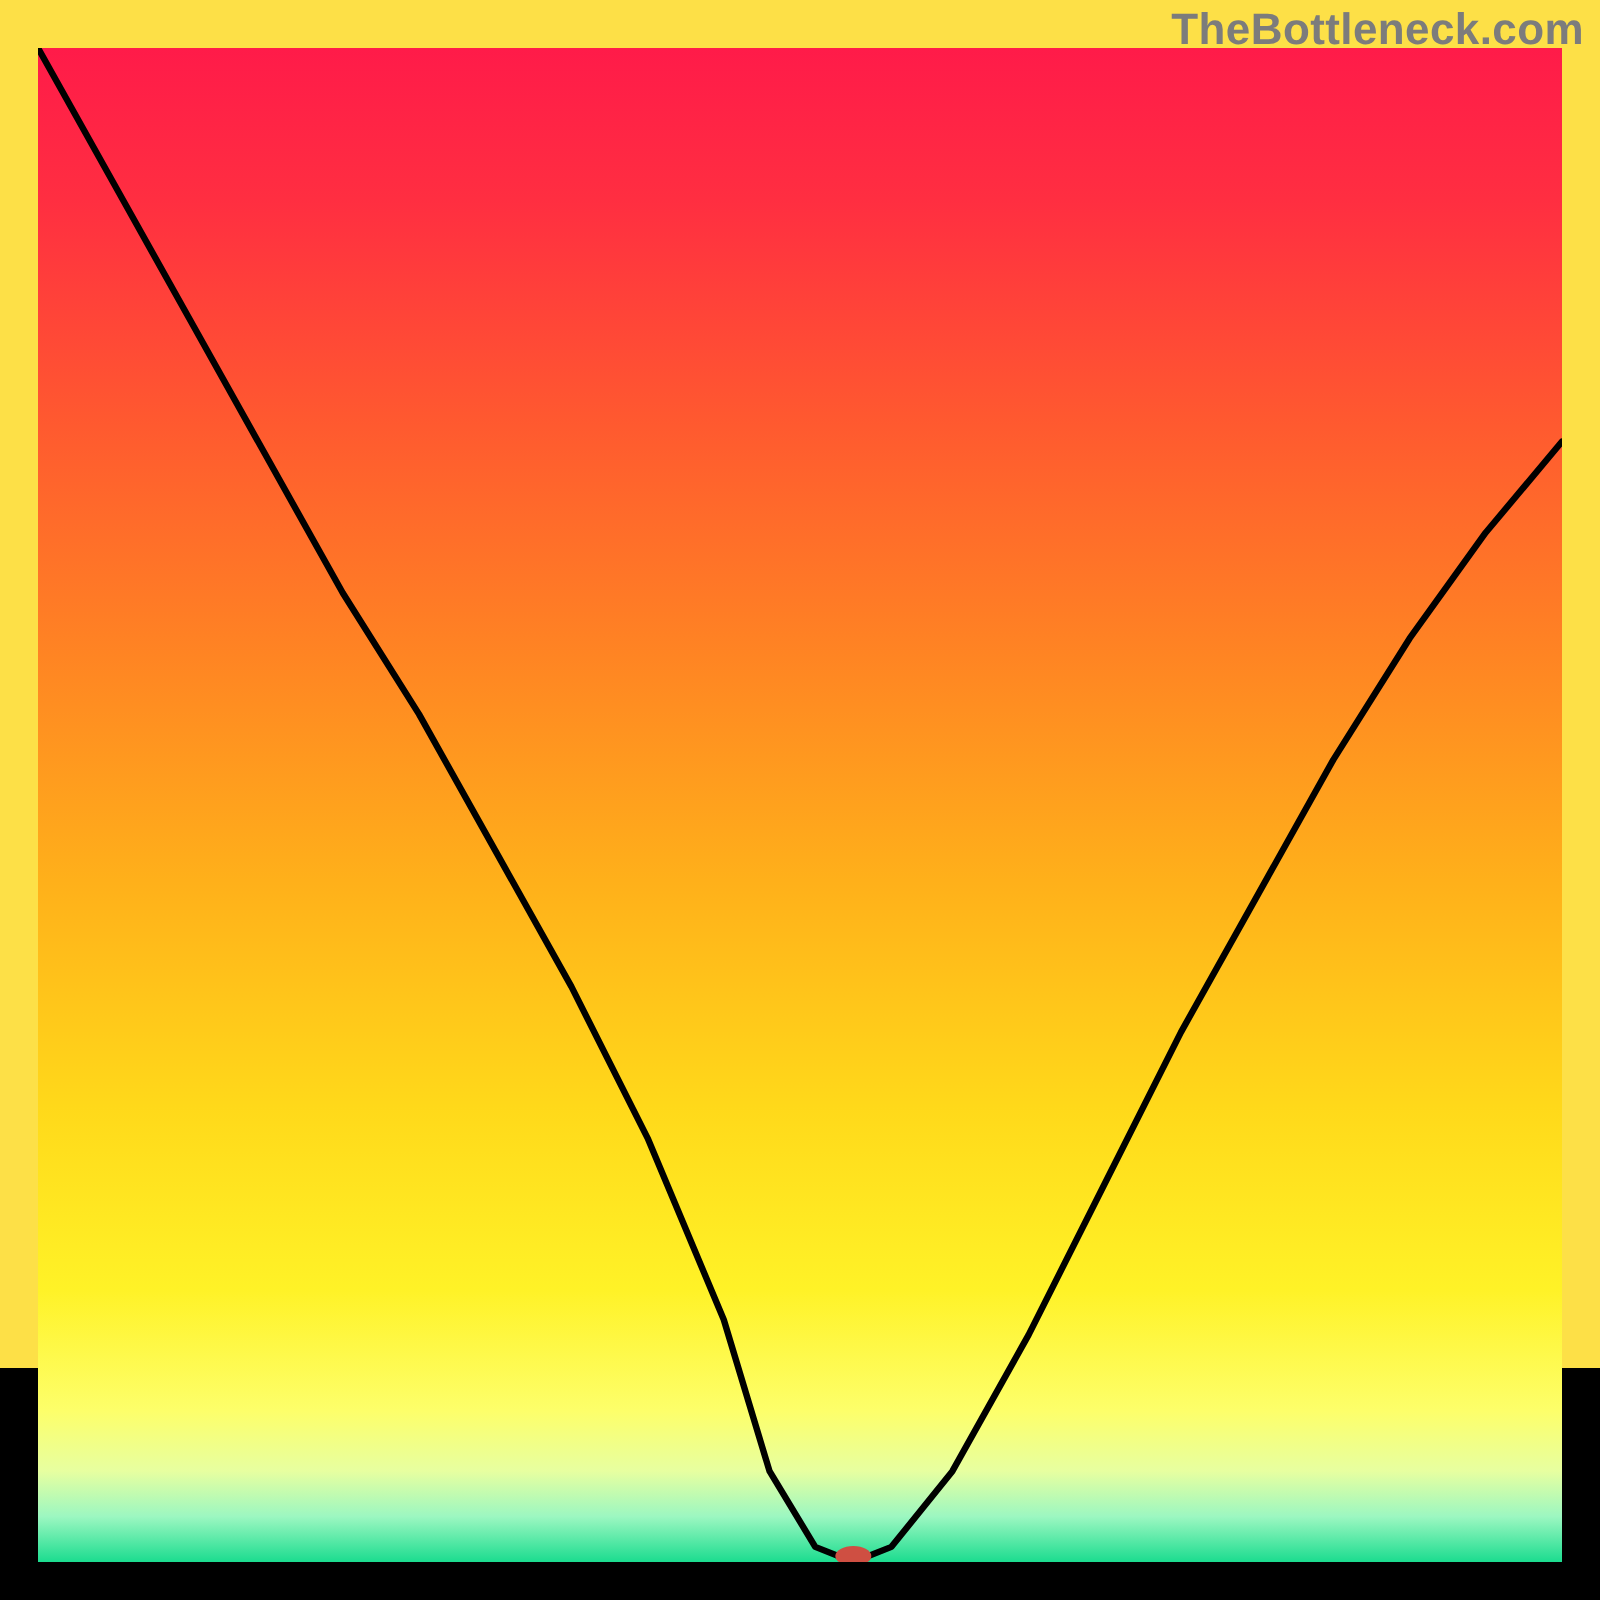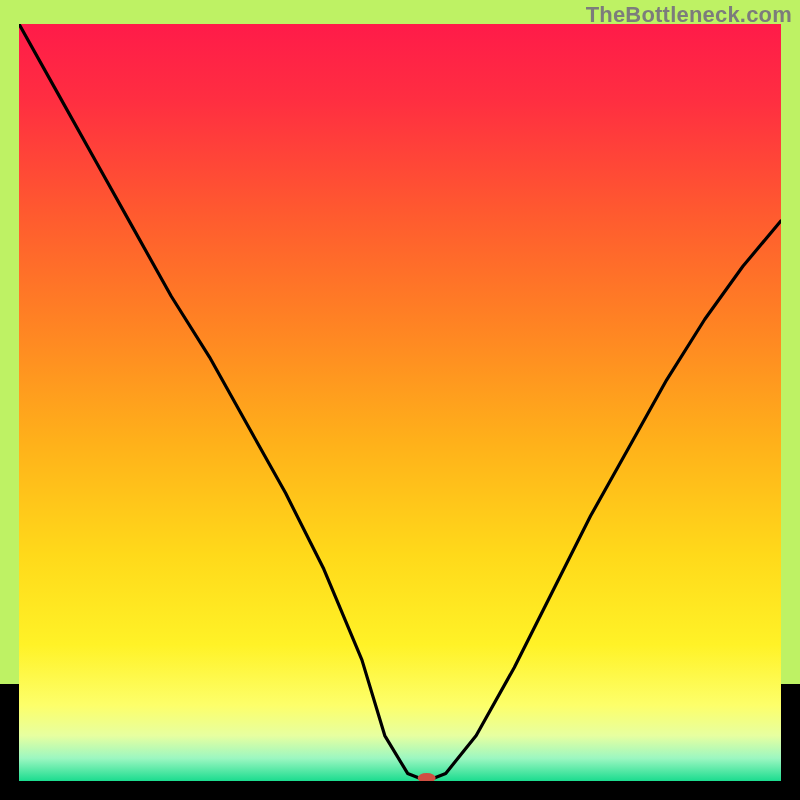--- a/index.html
+++ b/index.html
@@ -10,21 +10,21 @@
     overflow: hidden;
     background: #000;
     font-family: Arial, Helvetica, sans-serif;
   }
   .frame {
     position: absolute;
     left: 0;
     top: 0;
     width: 800px;
     height: 684px;
-    background: #bef264;
+    background: #fde047;
   }
   .attrib {
     position: absolute;
     top: 2px;
     right: 8px;
     font-size: 22px;
     font-weight: 600;
     color: #7c7c7c;
     letter-spacing: 0.2px;
   }

